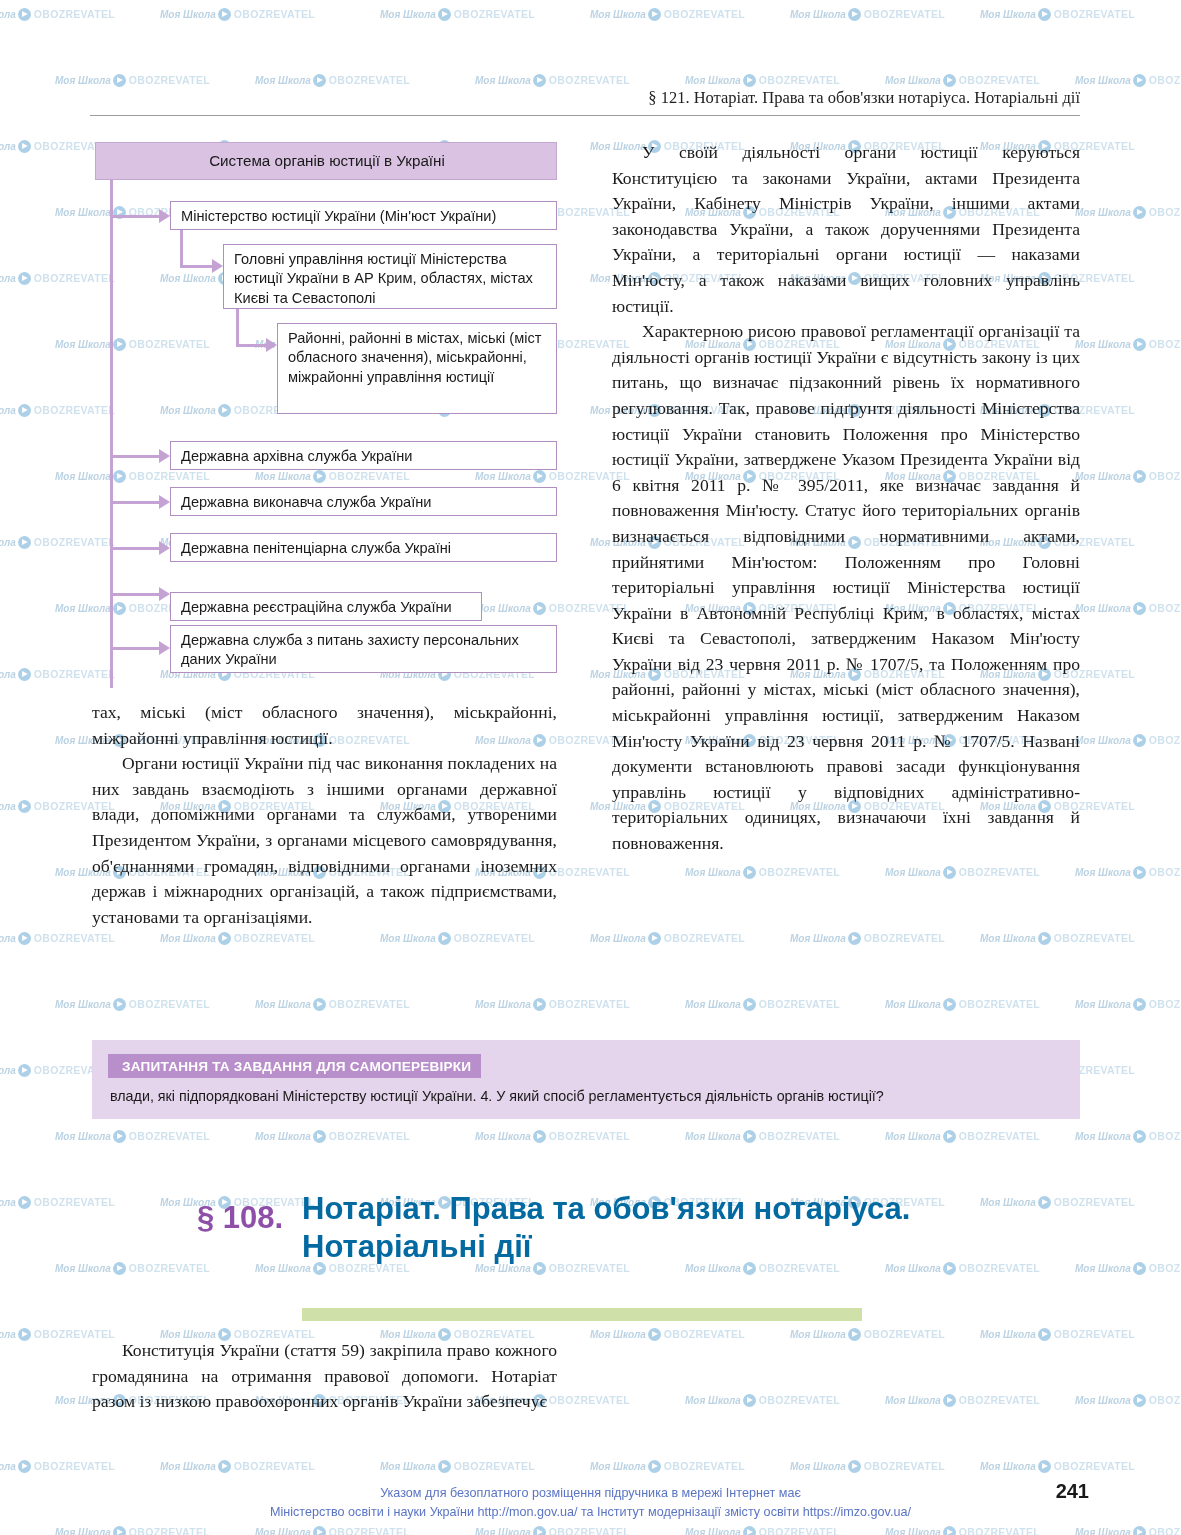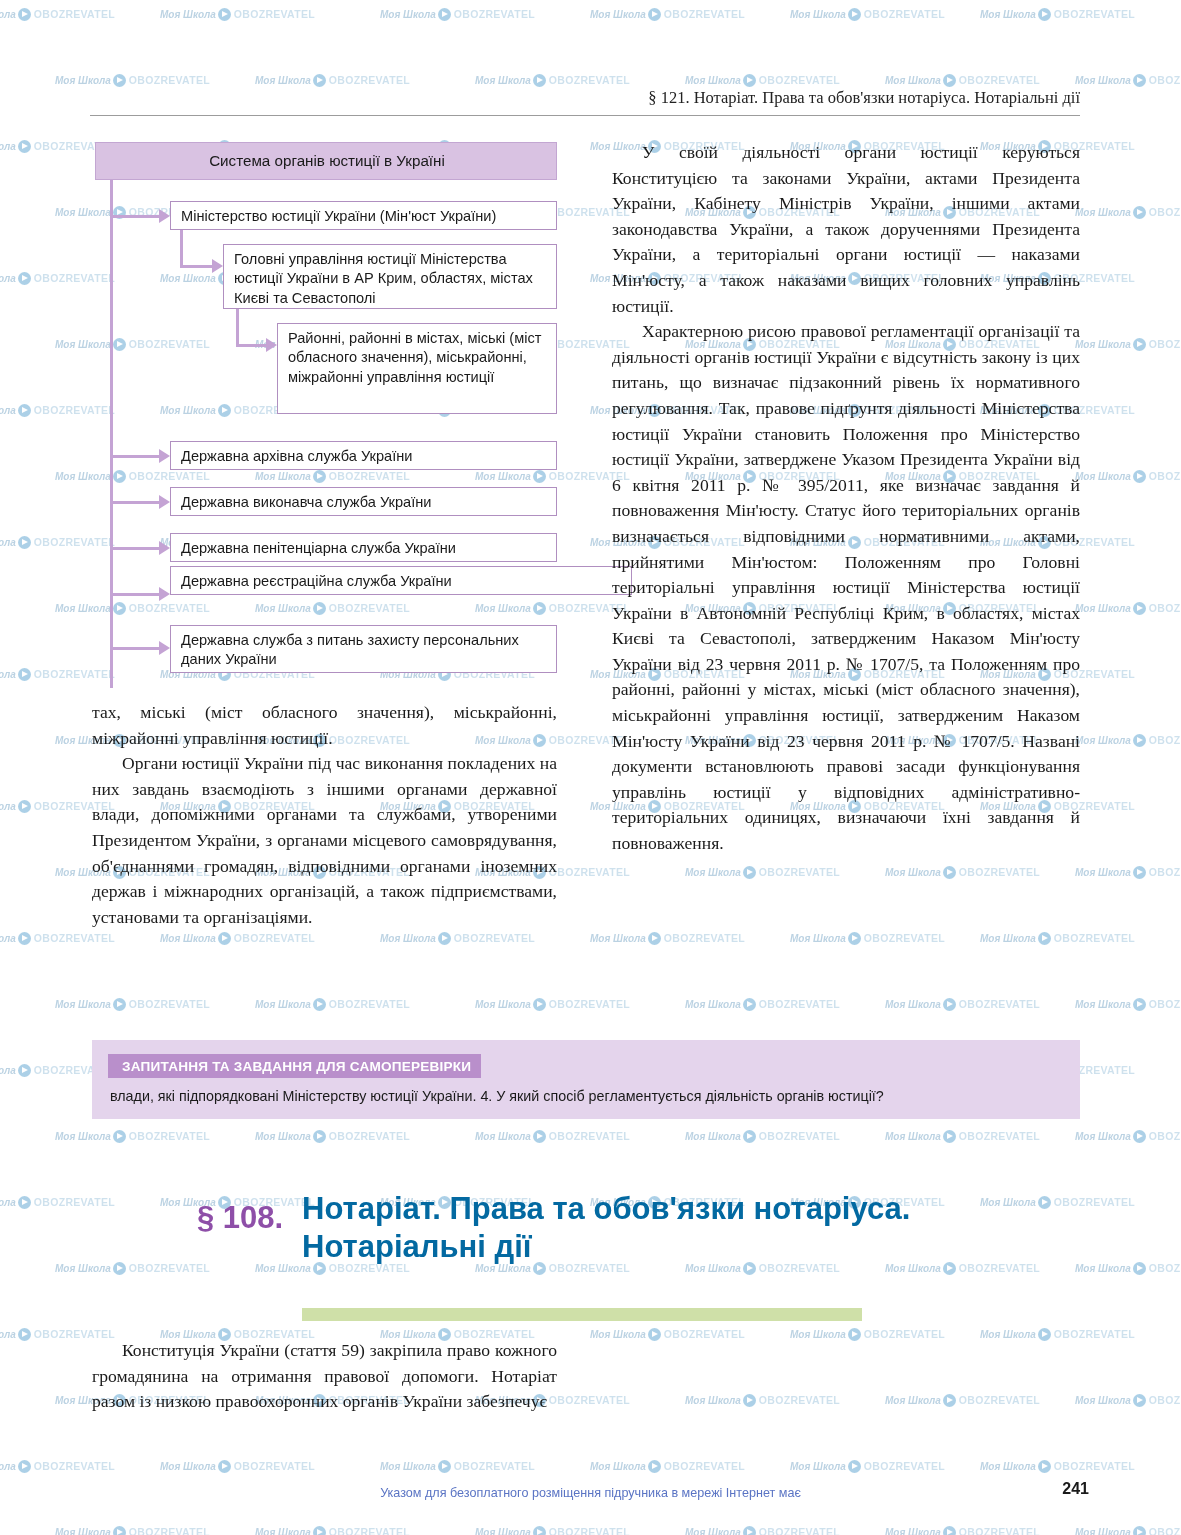--- a/index.html
+++ b/index.html
@@ -227,21 +227,21 @@
     left: 612px;
     top: 1338px;
     width: 468px;
   }
 
   .pagenum {
     position: absolute;
     right: 92px;
     top: 1480px;
     font-family: "Liberation Sans", sans-serif;
-    font-size: 16px;
+    font-size: 20px;
     font-weight: bold;
     color: #1a1a1a;
   }
   .footer {
     position: absolute;
     left: 0;
     top: 1484px;
     width: 1181px;
     text-align: center;
     font-family: "Liberation Sans", sans-serif;
@@ -429,25 +429,25 @@
       <div class="hline" style="left:20px; top:315px; width:48px;"></div>
       <div class="arrow" style="left:67px; top:309px;"></div>
       <div class="dbox" style="left:78px; top:301px; width:387px; height:29px;">Державна архівна служба України</div>
 
       <div class="hline" style="left:20px; top:361px; width:48px;"></div>
       <div class="arrow" style="left:67px; top:355px;"></div>
       <div class="dbox" style="left:78px; top:347px; width:387px; height:29px;">Державна виконавча служба України</div>
 
       <div class="hline" style="left:20px; top:407px; width:48px;"></div>
       <div class="arrow" style="left:67px; top:401px;"></div>
-      <div class="dbox" style="left:78px; top:393px; width:387px; height:29px;">Державна пенітенціарна служба України</div>
+      <div class="dbox" style="left:78px; top:393px; width:387px; height:29px;">Державна пенітенціарна служба Україні</div>
 
       <div class="hline" style="left:20px; top:453px; width:48px;"></div>
       <div class="arrow" style="left:67px; top:447px;"></div>
-      <div class="dbox" style="left:78px; top:426px; width:462px; height:29px;">Державна реєстраційна служба України</div>
+      <div class="dbox" style="left:78px; top:452px; width:312px; height:29px;">Державна реєстраційна служба України</div>
 
       <div class="hline" style="left:20px; top:507px; width:48px;"></div>
       <div class="arrow" style="left:67px; top:501px;"></div>
       <div class="dbox" style="left:78px; top:485px; width:387px; height:48px;">Державна служба з питань захисту персональних даних України</div>
 
     </div>
 
     <p class="body" style="text-indent:0;">тах, міські (міст обласного значення), міськрайонні, міжрайонні управління юстиції.</p>
     <p class="body">Органи юстиції України під час виконання покладених на них завдань взаємодіють з іншими органами державної влади, допоміжними органами та службами, утвореними Президентом України, з органами місцевого самоврядування, об'єднаннями громадян, відповідними органами іноземних держав і міжнародних організацій, а також підприємствами, установами та організаціями.</p>
   </div>
@@ -474,15 +474,16 @@
   </div>
 
   <div class="bot-left">
     <p class="body">Конституція України (стаття 59) закріпила право кожного громадянина на отримання правової допомоги. Нотаріат разом із низкою правоохоронних органів України забезпечує</p>
   </div>
 
   <div class="pagenum">241</div>
 
   <div class="footer">
     <div>Указом для безоплатного розміщення підручника в мережі Інтернет має</div>
+    <div>Міністерство освіти і науки України http://mon.gov.ua/ та Інститут модернізації змісту освіти https://imzo.gov.ua/</div>
   </div>
 
 </div>
 
 </body></html>

